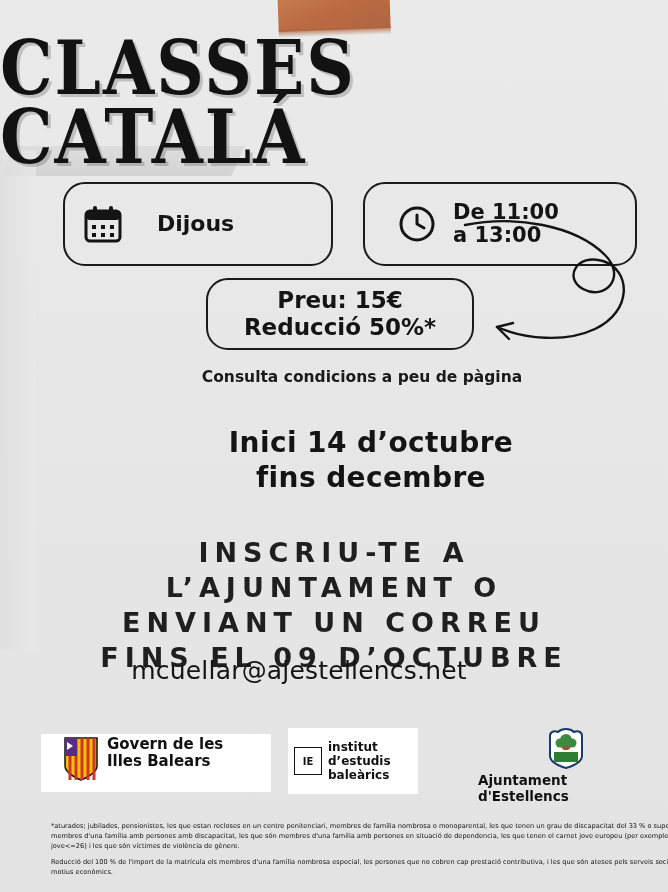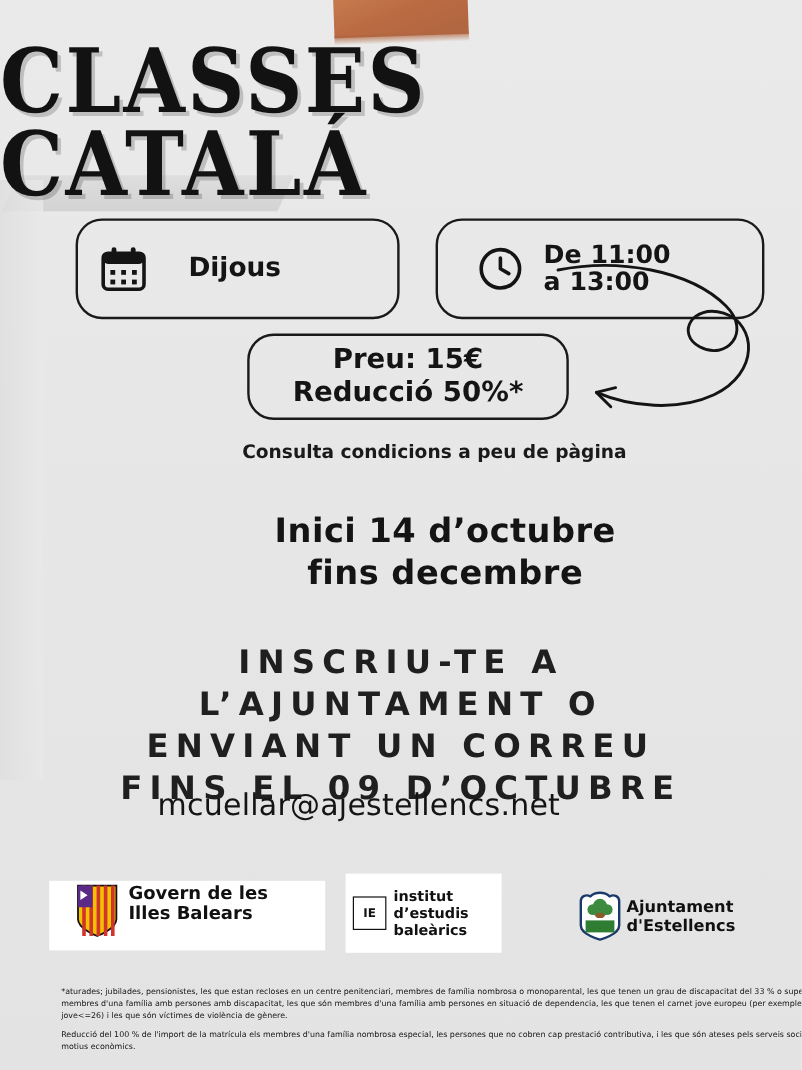--- a/index.html
+++ b/index.html
@@ -246,21 +246,21 @@
     font-weight: 700;
     color: #111;
     line-height: 1.18;
     white-space: pre-line;
   }
   .logo-aj {
     position: absolute;
     left: 478px; top: 0px;
     width: 176px; height: 74px;
     display: flex;
-    flex-direction: row;
+    flex-direction: column;
     align-items: center;
   }
   .aj-crest { width: 44px; height: 44px; }
   .aj-text {
     font-size: 13.5px;
     font-weight: 700;
     color: #111;
     margin-top: 2px;
   }
 

